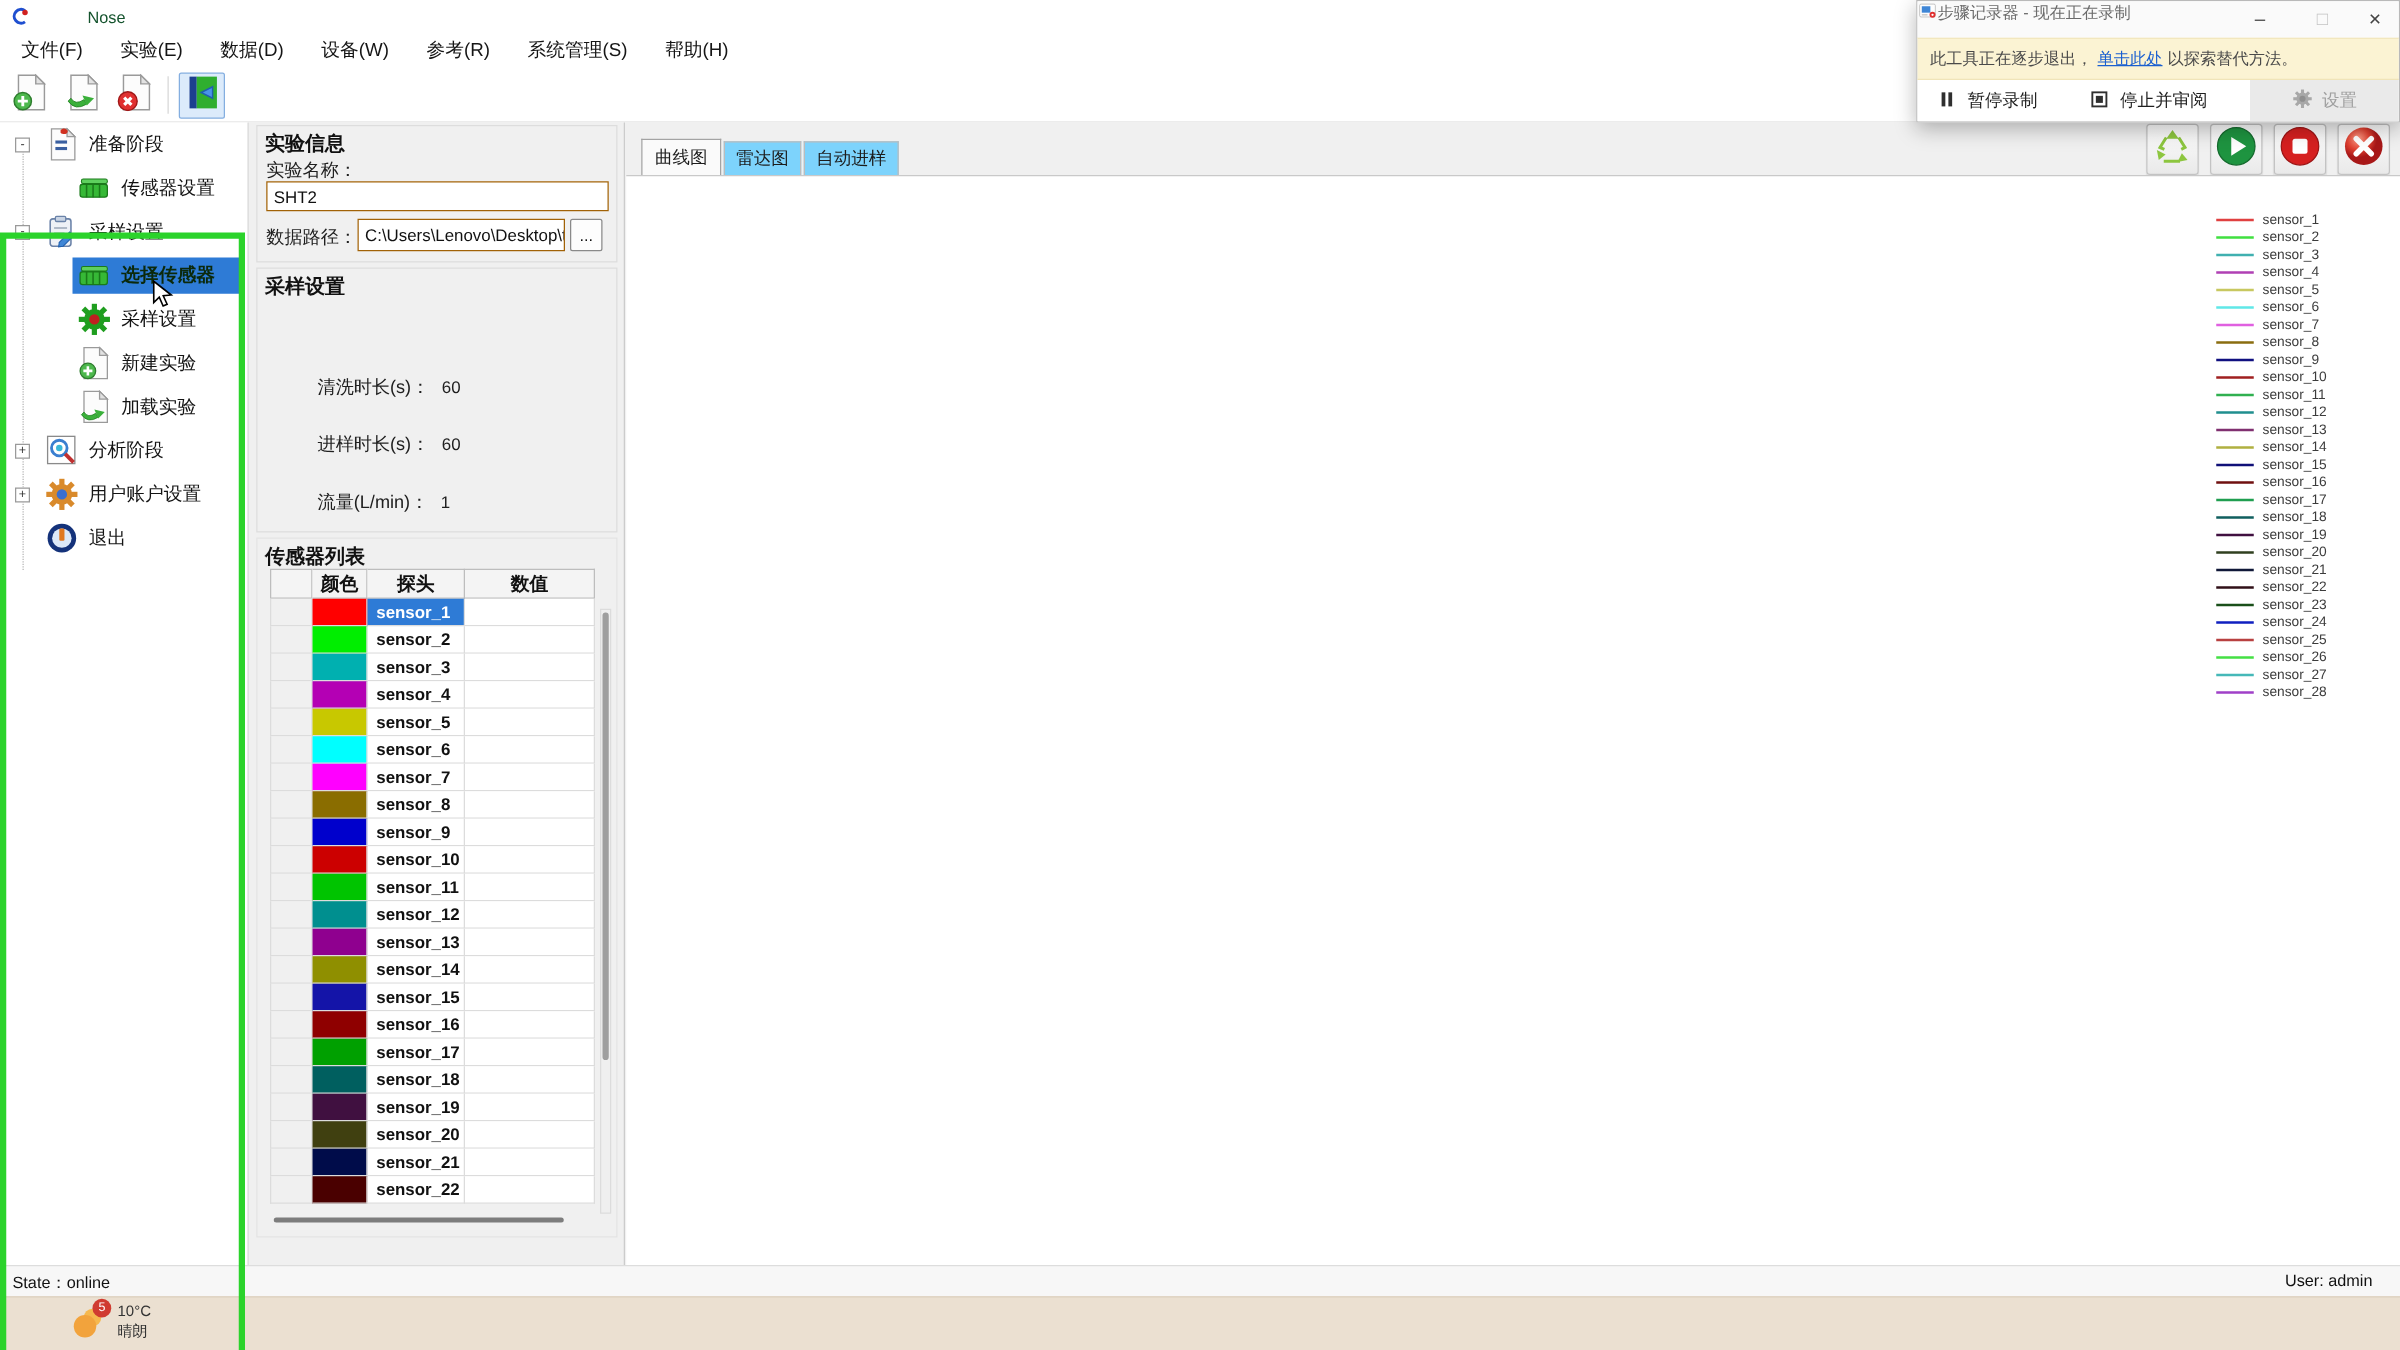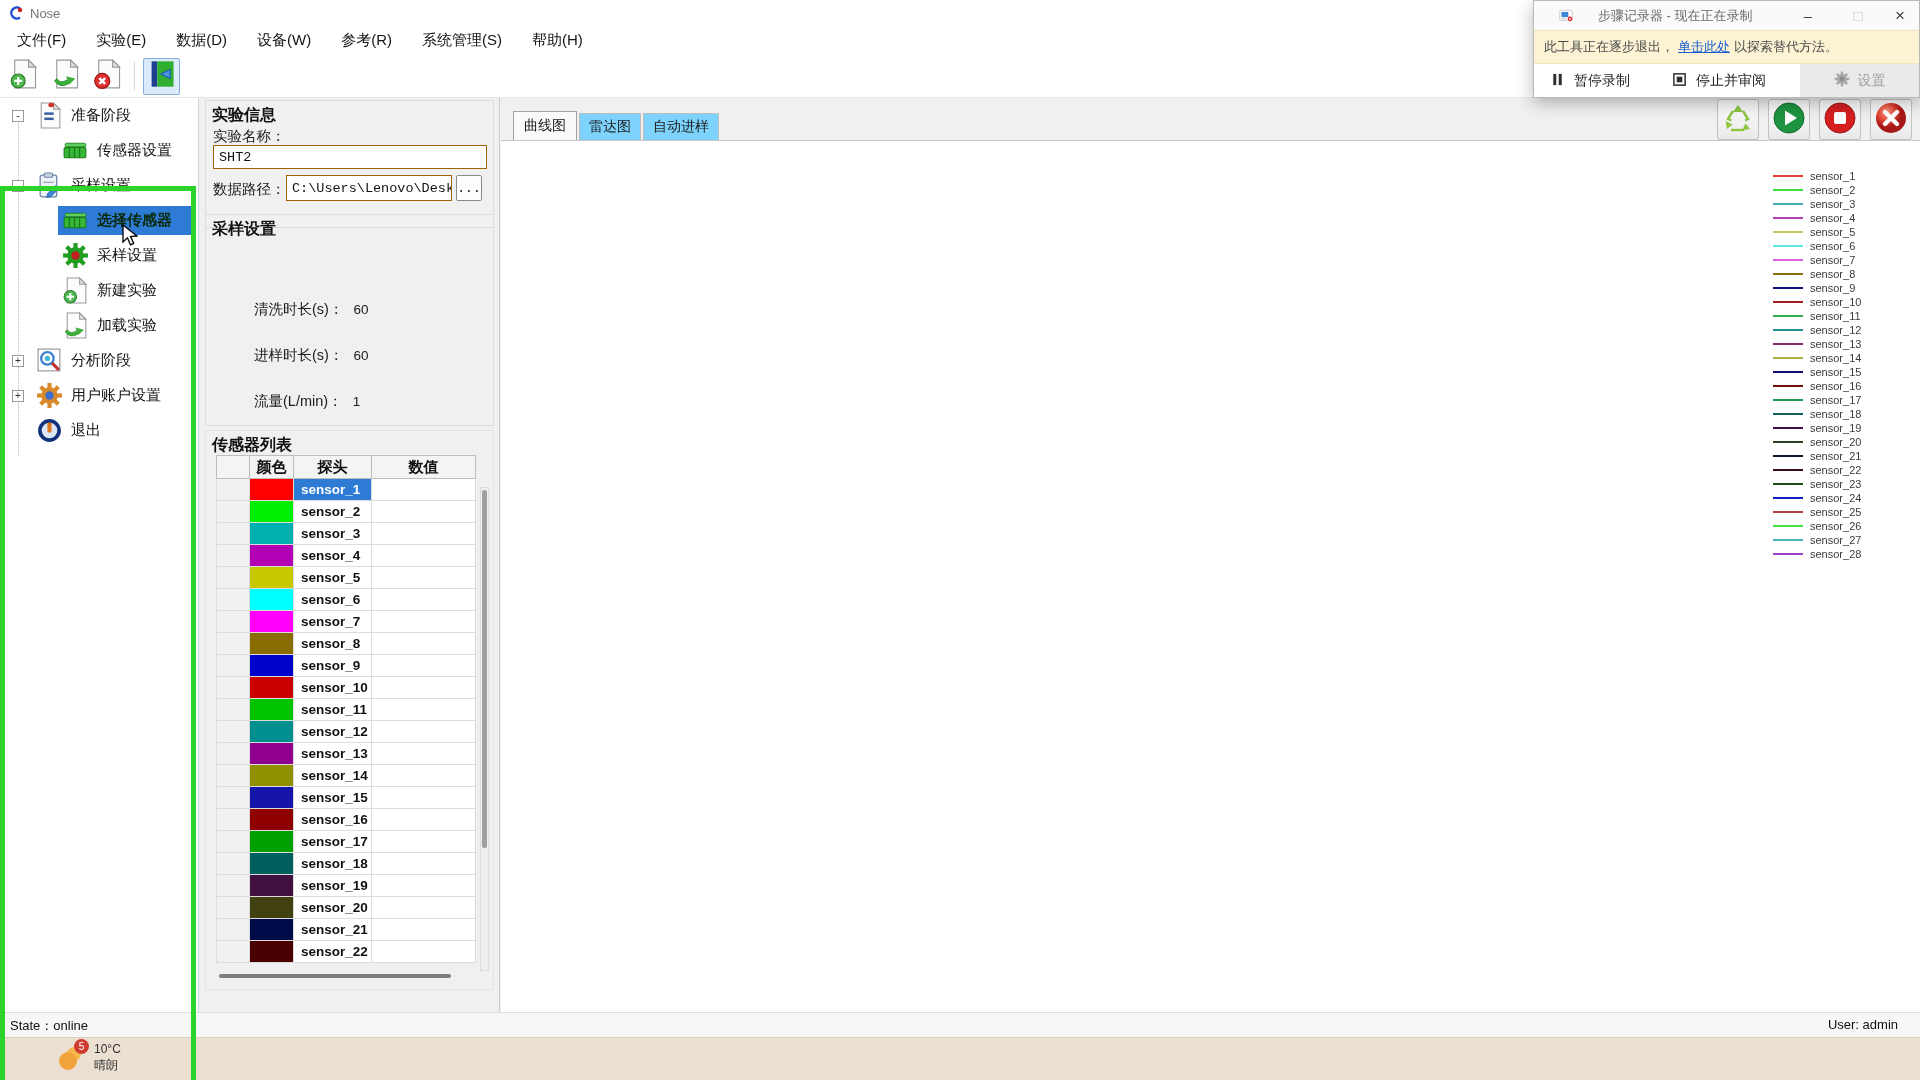--- a/index.html
+++ b/index.html
@@ -2,21 +2,21 @@
 <html><head>
 <meta charset="utf-8">
 <style>
   * { margin:0; padding:0; box-sizing:border-box; }
   body { font-family:"Liberation Sans",sans-serif; background:#555; }
   .screen { position:relative; width:1920px; height:1080px; background:#fff; overflow:hidden; font-family:"Liberation Sans",sans-serif; }
 
   
   .titlebar { position:absolute; left:0; top:0; width:100%; height:26px; background:#fff; display:flex; align-items:center; padding-left:8px; gap:6px; }
   .titlebar .app-ic { width:16px; height:16px; }
-  .titlebar .ttl { font-size:13px; color:#737373; }
+  .titlebar .ttl { font-size:13px; color:#14532d;margin-left:40px; }
   .menubar { position:absolute; left:0; top:26px; width:100%; height:29px; background:#fff; display:flex; align-items:center; padding-left:2px; }
   .menu-item { font-size:15px; color:#151515; padding:0 15px; height:100%; display:flex; align-items:center; cursor:default; }
   .toolbar { position:absolute; left:0; top:55px; width:100%; height:43px; background:#fff; display:flex; align-items:center; gap:5px; padding-left:5px; border-bottom:1px solid #e6e6e6; }
   .tool-btn { width:37px; height:37px; display:flex; align-items:center; justify-content:center; border:1px solid transparent; border-radius:2px; background:transparent; }
   .tool-btn svg { width:30px; height:30px; }
   .tool-btn.active { border:1px solid #84aee0; background:#dcebfb; }
   .tool-sep { width:1px; height:30px; background:#d8d8d8; margin:0 3px; }
 
   
   .content { position:absolute; left:0; top:98px; width:1920px; height:914px; background:#f0f0f0; }
@@ -86,21 +86,21 @@
   
   .taskbar { position:absolute; left:0; top:1037px; width:100%; height:43px; background:#ebe0d1; border-top:1px solid #dcd0bd; }
   .weather { position:absolute; left:55px; top:4px; display:flex; align-items:center; gap:7px; }
   .weather .w-ic { position:relative; width:32px; height:32px; }
   .weather .w-ic svg { width:32px; height:32px; }
   .w-badge { position:absolute; right:-2px; top:-3px; width:15px; height:15px; border-radius:50%; background:#d03b30; color:#fff; font-size:10px; display:flex; align-items:center; justify-content:center; }
   .w-txt { font-size:12px; color:#333; line-height:1.3; }
 
   
   .recorder { position:absolute; left:1533px; top:0; width:387px; height:98px; background:#fff; border:1px solid #b9b9b9; box-shadow:0 5px 16px rgba(0,0,0,.28); z-index:50; }
-  .rec-title { position:relative; height:29px; display:flex; align-items:center; padding-left:24px; gap:24px; background:#fafafa; }
+  .rec-title { position:relative; height:29px; display:flex; align-items:flex-start; padding-left:0; gap:0; background:#fafafa; }
   .rec-title .r-ic { width:16px; height:16px; }
   .rec-title .r-txt { font-size:13px; color:#6b6b6b; }
   .rec-ctrl { position:absolute; top:0; width:30px; height:29px; display:flex; align-items:center; justify-content:center; font-size:15px; color:#444; }
   .rec-banner { height:34px; background:#fbf3d3; border-top:1px solid #f0e4b8; border-bottom:1px solid #f0e4b8; display:flex; align-items:center; padding-left:10px; font-size:13px; color:#4a4a4a; white-space:nowrap; }
   .rec-banner a { color:#1a5fd0; text-decoration:underline; margin:0 4px; }
   .rec-toolbar { position:relative; height:33px; background:#fff; display:flex; align-items:center; }
   .rec-btn { display:flex; align-items:center; gap:9px; font-size:14px; color:#1f1f1f; margin-left:16px; }
   .rec-btn svg { width:15px; height:15px; }
   .rec-settings { position:absolute; right:0; top:0; width:119px; height:100%; background:#eaeaea; display:flex; align-items:center; justify-content:center; gap:8px; font-size:14px; color:#a0a0a0; }
   .rec-settings svg { width:16px; height:16px; }
@@ -296,21 +296,21 @@
               <circle cx="13" cy="13" r="11" fill="#14327a"></circle>
               <circle cx="13" cy="13" r="7.5" fill="#dce8f8"></circle>
               <rect x="11" y="5.5" width="4" height="9.5" rx="1" fill="#e07820"></rect>
             </svg>
           </span>
     <span class="t-label">退出</span>
   </div>
       </div>
 
     <div class="mid-panel">
-      <div class="group" style="top:2px; height:128px;font-family:Liberation Mono, monospace;">
+      <div class="group" style="top:2px; height:110px;">
         <div class="g-title">实验信息</div>
         <div class="fld-label" style="position:absolute; left:7px; top:26px;">实验名称：</div>
         <div class="text-input" style="position:absolute; left:7px; top:44px; width:274px; height:24px;">SHT2</div>
         <div class="fld-label" style="position:absolute; left:7px; top:79px;">数据路径：</div>
         <div class="text-input" style="position:absolute; left:80px; top:74px; width:166px; height:26px;">C:\Users\Lenovo\Desktop\tes</div>
         <div class="browse-btn" style="left:250px; top:74px; width:26px; height:26px;">...</div>
       </div>
 
       <div class="group" style="top:116px; height:212px;">
         <div class="g-title">采样设置</div>

